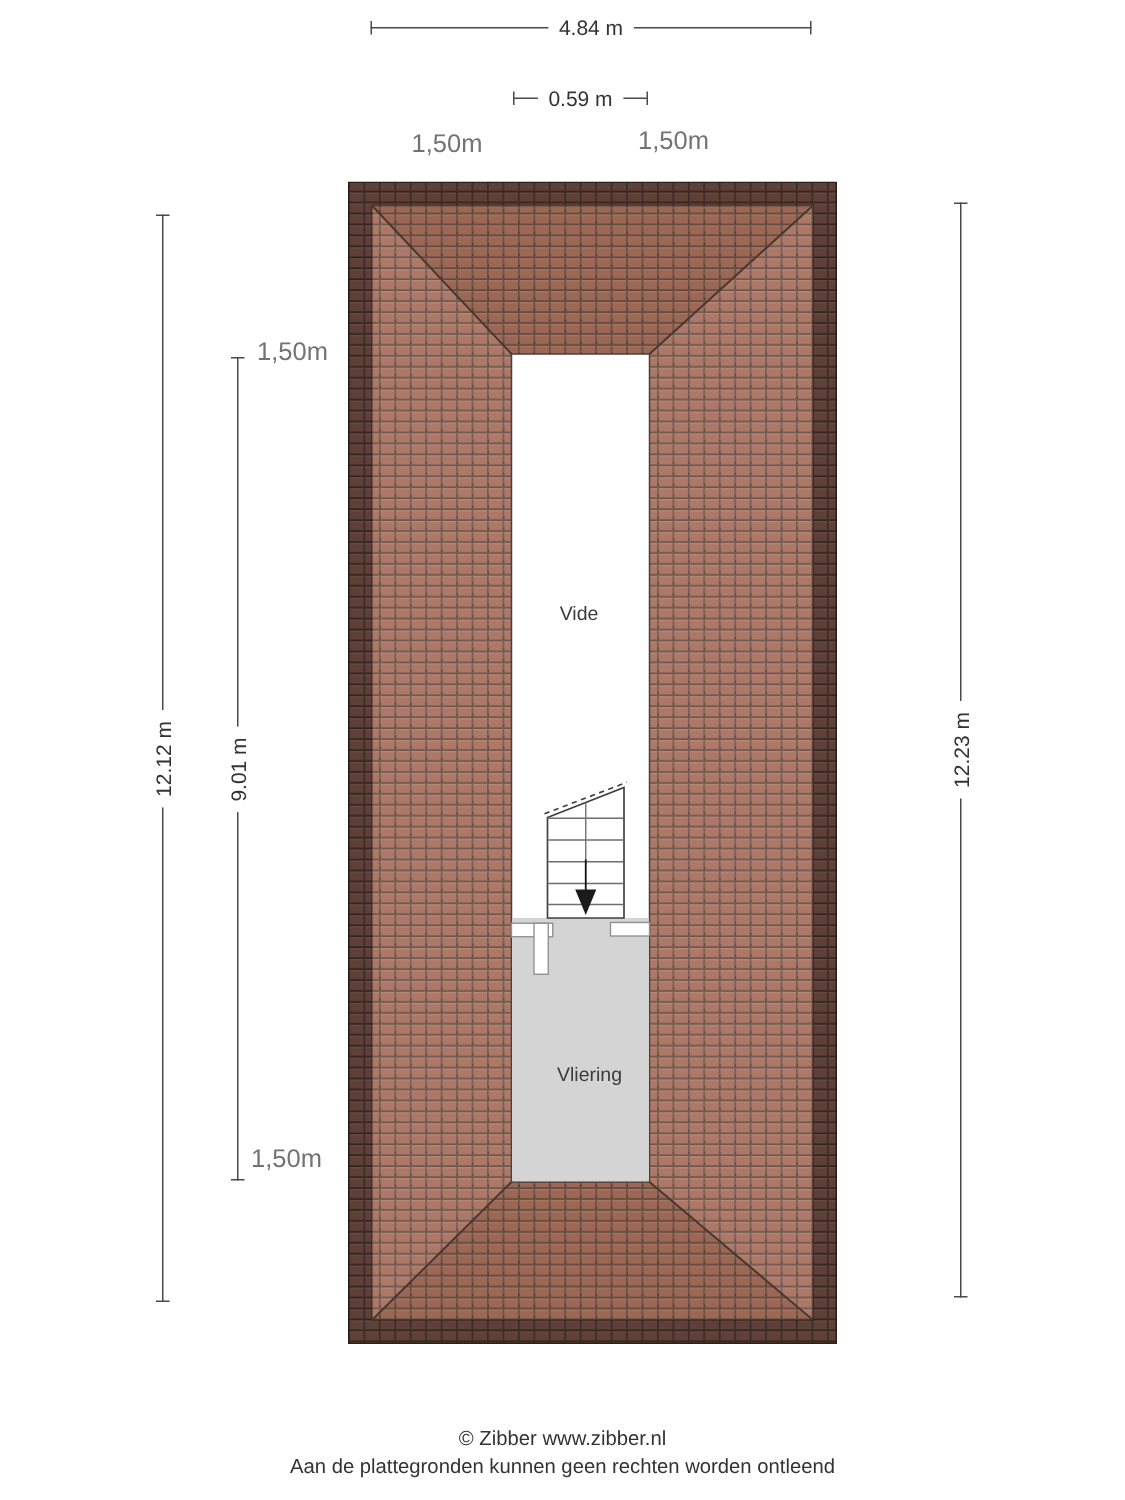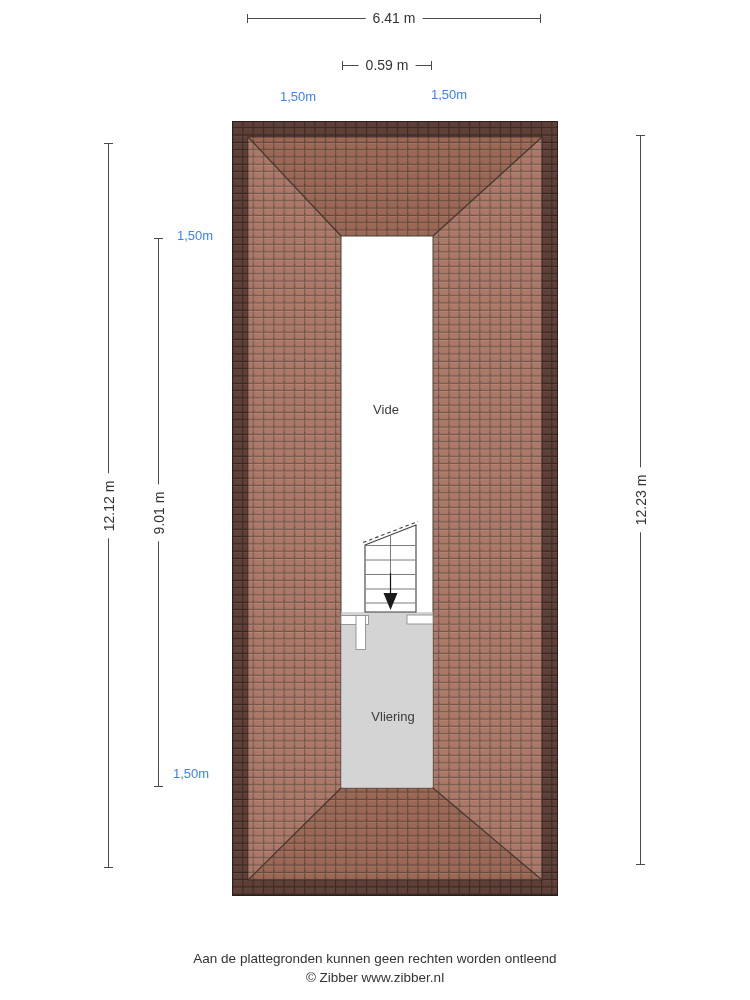--- a/index.html
+++ b/index.html
@@ -20,21 +20,21 @@
   .dim-v{position:absolute;width:0;border-left:1px solid #4a4a4a;}
   .dim-v .tick{position:absolute;left:-5px;height:1px;width:9px;background:#4a4a4a;}
   .dim-v .t-top{top:0;}
   .dim-v .t-bottom{bottom:0;}
   .dim-v .lbl{
     position:absolute;top:50%;left:0;transform:translate(-50%,-50%) rotate(-90deg);
     background:#ffffff;padding:0 7px;font-size:14px;white-space:nowrap;color:#333;
   }
   .free-lbl{
     position:absolute;transform:translate(-50%,-50%);
-    font-size:13px;color:#3b82f6;white-space:nowrap;background:transparent;
+    font-size:17px;color:#737373;white-space:nowrap;background:transparent;
   }
   
   .roof-wrap{position:absolute;left:232px;top:121px;width:326px;height:775px;}
   
   .room-lbl{
     position:absolute;transform:translate(-50%,-50%);
     font-size:13px;color:#3b3b3b;white-space:nowrap;
   }
   
   .footer{
@@ -43,21 +43,21 @@
   }
 </style>
 </head>
 <body>
 
 <div class="canvas">
 
   <div class="dim-h" style="left:247px;top:18px;width:294px;">
     <span class="tick t-left"></span>
     <span class="tick t-right"></span>
-    <span class="lbl">6.41 m</span>
+    <span class="lbl">4.84 m</span>
   </div>
 
   <div class="dim-h" style="left:342px;top:65px;width:90px;">
     <span class="tick t-left"></span>
     <span class="tick t-right"></span>
     <span class="lbl">0.59 m</span>
   </div>
 
   <span class="free-lbl" style="left:298px;top:96px;">1,50m</span>
   <span class="free-lbl" style="left:449px;top:94px;">1,50m</span>
@@ -138,17 +138,17 @@
         <line x1="158.5" y1="452" x2="158.5" y2="473" stroke="#111" stroke-width="1.2"></line>
         <path d="M151.5,472 L165.5,472 L158.5,489 Z" fill="#1a1a1a"></path>
       </g>
     </svg>
   </div>
 
   <span class="room-lbl" style="left:386px;top:409px;">Vide</span>
   <span class="room-lbl" style="left:393px;top:716px;">Vliering</span>
 
   <div class="footer">
+    <div>© Zibber www.zibber.nl</div>
     <div>Aan de plattegronden kunnen geen rechten worden ontleend</div>
-    <div>© Zibber www.zibber.nl</div>
   </div>
 
 </div>
 
 </body></html>

